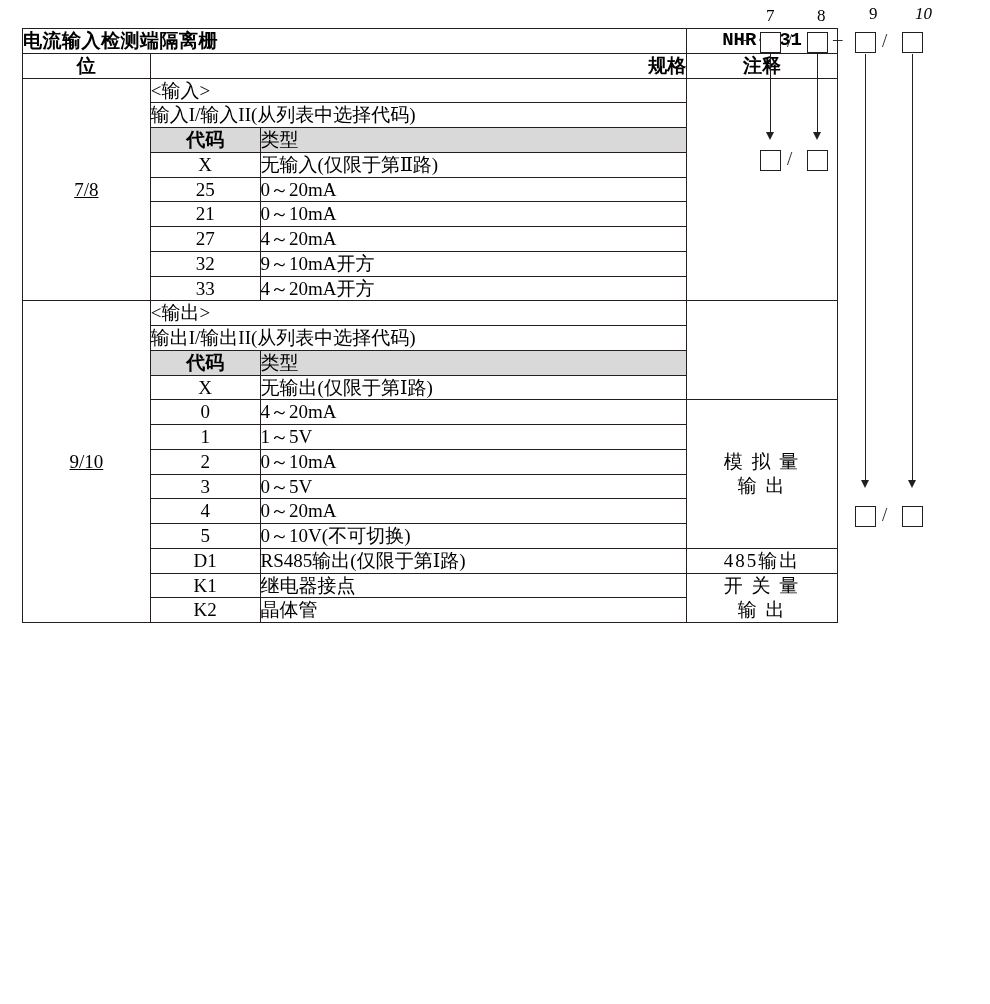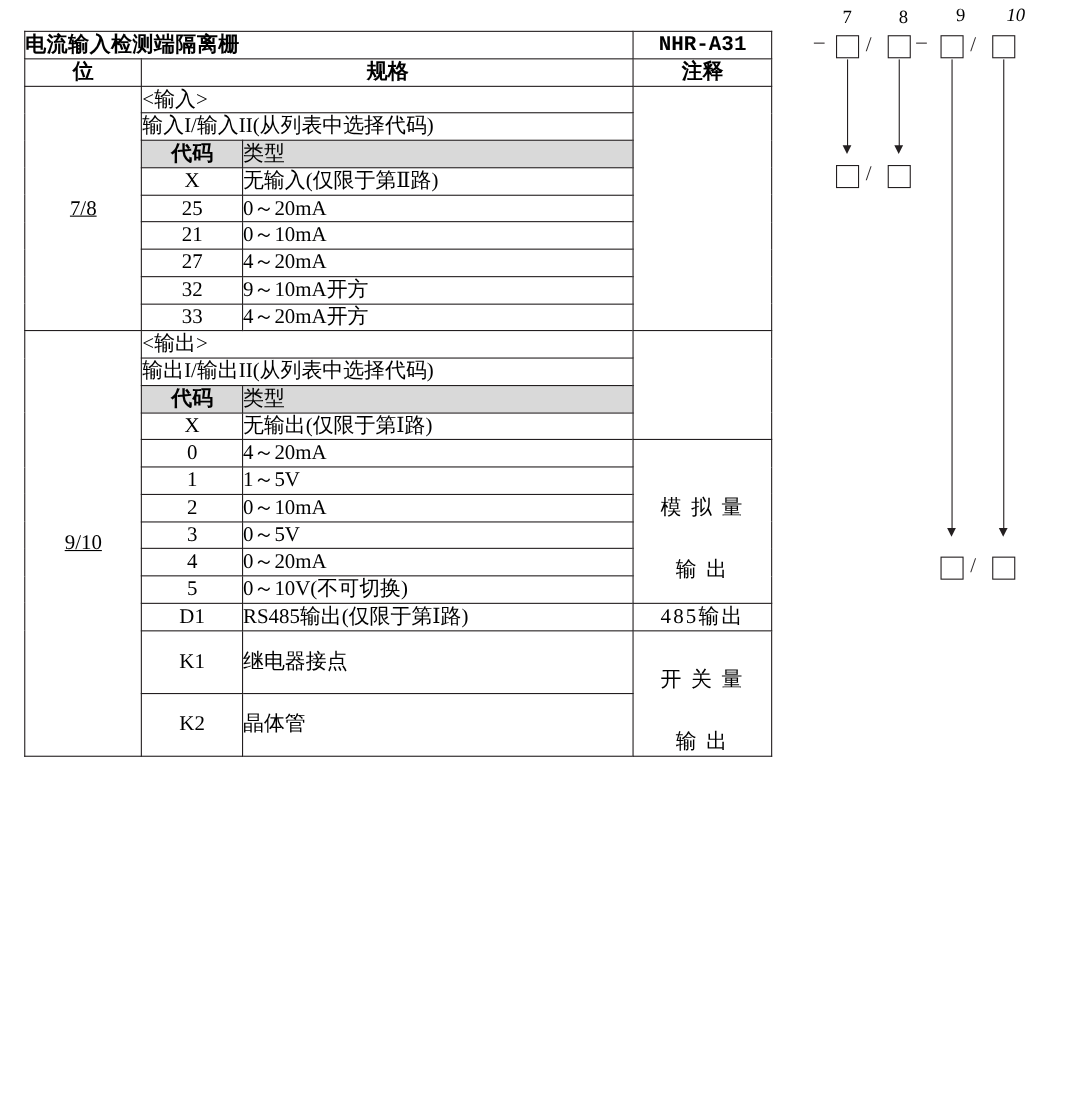--- a/index.html
+++ b/index.html
@@ -20,21 +20,21 @@
     left: 0; top: 0;
     width: 990px;
     height: 1004px;
   }
 
   
   .spec-table {
     position: absolute;
     left: 22px;
     top: 28px;
-    width: 680px;
+    width: 816px;
     border-collapse: collapse;
     table-layout: fixed;
   }
   .spec-table td {
     border: 1px solid #231f20;
     padding: 0;
     vertical-align: middle;
     font-size: 19px;
     line-height: 1.25;
   }
@@ -59,21 +59,21 @@
   }
   .sub-hdr {
     font-weight: bold;
     font-size: 20px;
     text-align: center;
     padding: 8px 4px;
   }
   .sub-hdr-left {
     font-weight: bold;
     font-size: 20px;
-    text-align: center;
+    text-align: right;
     padding: 8px 0 8px 28px;
   }
 
   .pos-cell {
     text-align: center;
     font-size: 19px;
     vertical-align: top;
     padding-top: 9px;
     text-decoration: underline;
   }
@@ -102,21 +102,21 @@
   .type-cell {
     padding: 6px 0 6px 28px;
     font-size: 19px;
   }
   .note-cell {
     text-align: center;
     font-size: 19px;
     letter-spacing: 2px;
     line-height: 1.5;
   }
-  .note-cell .nl { display: block; margin-top: 33px; }
+  .note-cell .nl { display: block; }
   .thick-top { border-top: 2px solid #231f20; }
 
   
   .diagram {
     position: absolute;
     left: 712px;
     top: 0;
     width: 278px;
     height: 620px;
   }

